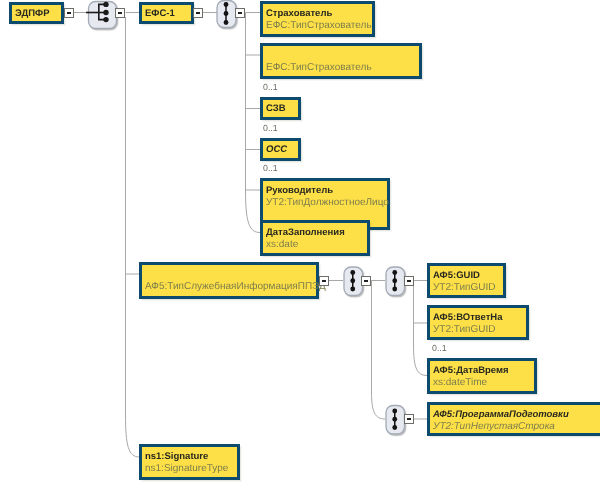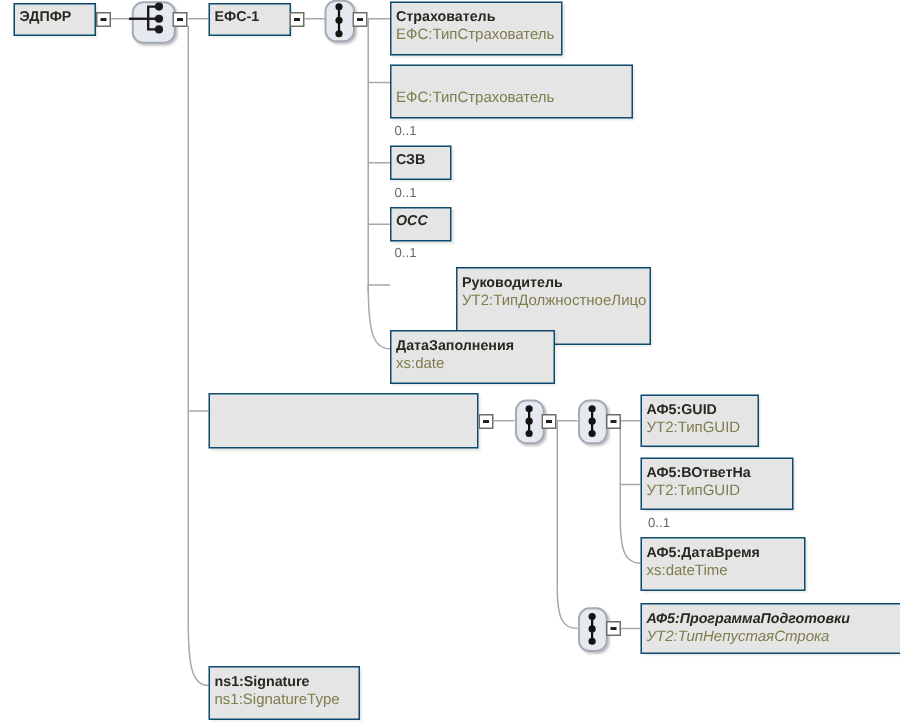--- a/index.html
+++ b/index.html
@@ -1,19 +1,19 @@
 <!DOCTYPE html>
 <html><head>
 <meta charset="utf-8">
 <style>
   html,body{margin:0;padding:0;}
   body{width:600px;height:484px;background:#ffffff;-webkit-font-smoothing:antialiased;text-rendering:geometricPrecision;font-family:"Liberation Sans",sans-serif;overflow:hidden;position:relative;}
   #stage{position:absolute;left:0;top:0;width:600px;height:484px;}
   svg.lines{position:absolute;left:0;top:0;width:600px;height:484px;}
-  .node{position:absolute;background:#e5e5e5;border:1px solid #0c4a6e;box-sizing:border-box;box-shadow:1.5px 1.5px 1.5px rgba(80,80,60,0.14);}
+  .node{position:absolute;background:#fde047;border:3px solid #0c4a6e;box-sizing:border-box;box-shadow:1.5px 1.5px 1.5px rgba(80,80,60,0.14);}
   .node .nm{position:absolute;left:3px;top:4px;font-size:9.5px;font-weight:bold;color:#282820;white-space:nowrap;letter-spacing:0px;}
   .node .ty{position:absolute;left:3px;top:16px;font-size:10px;color:#7d7d4d;white-space:nowrap;}
   .node.single .nm{top:3px;}
   .card{position:absolute;font-size:8.8px;color:#6a6a60;}
   .exp{position:absolute;width:10px;height:10px;background:#fff;border:1px solid #6e6e68;box-sizing:border-box;}
   .exp::after{content:"";position:absolute;left:2px;top:3px;width:4px;height:2px;background:#222;}
 </style>
 </head>
 <body>
 
@@ -87,29 +87,30 @@
       </div>
       <div class="node" style="left: 260px; top: 43px; width: 162px; height: 36px;">
         <span class="ty">ЕФС:ТипСтрахователь</span>
       </div>
       <div class="node single" style="left: 260px; top: 97px; width: 41px; height: 23px;">
         <span class="nm">СЗВ</span>
       </div>
       <div class="node single" style="left: 260px; top: 138px; width: 41px; height: 23px; font-style: italic;">
         <span class="nm">ОСС</span>
       </div>
-      <div class="node" style="left: 260px; top: 178px; width: 130px; height: 52px; margin-left: 44px;">
+      <div class="node" style="left: 260px; top: 178px; width: 130px; height: 52px;">
         <span class="nm">Руководитель</span>
         <span class="ty">УТ2:ТипДолжностноеЛицо</span>
       </div>
       <div class="node" style="left: 260px; top: 220px; width: 110px; height: 36px;">
         <span class="nm">ДатаЗаполнения</span>
         <span class="ty">xs:date</span>
       </div>
       <div class="node" style="left: 139px; top: 262px; width: 180px; height: 37px;">
+        <span class="ty">АФ5:ТипСлужебнаяИнформацияППЭД</span>
       </div>
       <div class="node" style="left: 427px; top: 263px; width: 79px; height: 35px; text-decoration: underline;">
         <span class="nm">АФ5:GUID</span>
         <span class="ty">УТ2:ТипGUID</span>
       </div>
       <div class="node" style="left: 427px; top: 305px; width: 102px; height: 35px;">
         <span class="nm">АФ5:ВОтветНа</span>
         <span class="ty">УТ2:ТипGUID</span>
       </div>
       <div class="node" style="left: 427px; top: 358px; width: 110px; height: 36px;">

